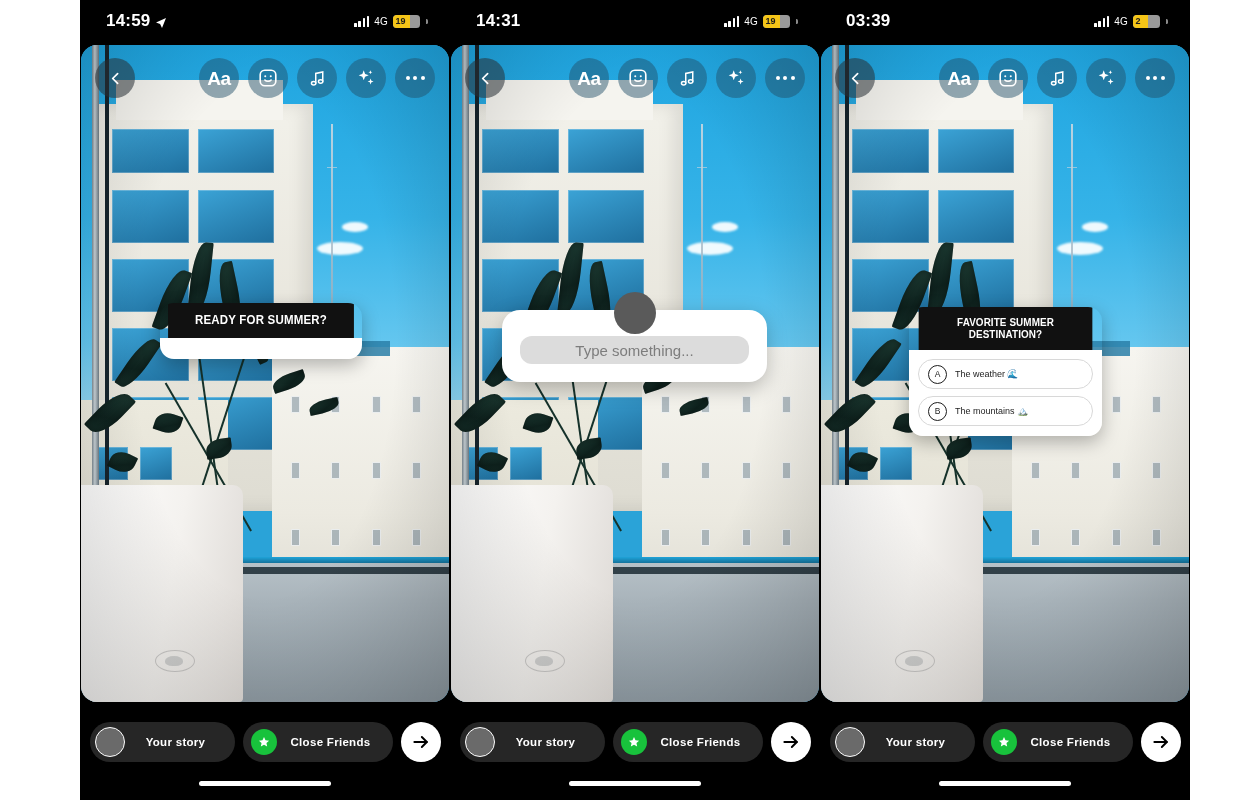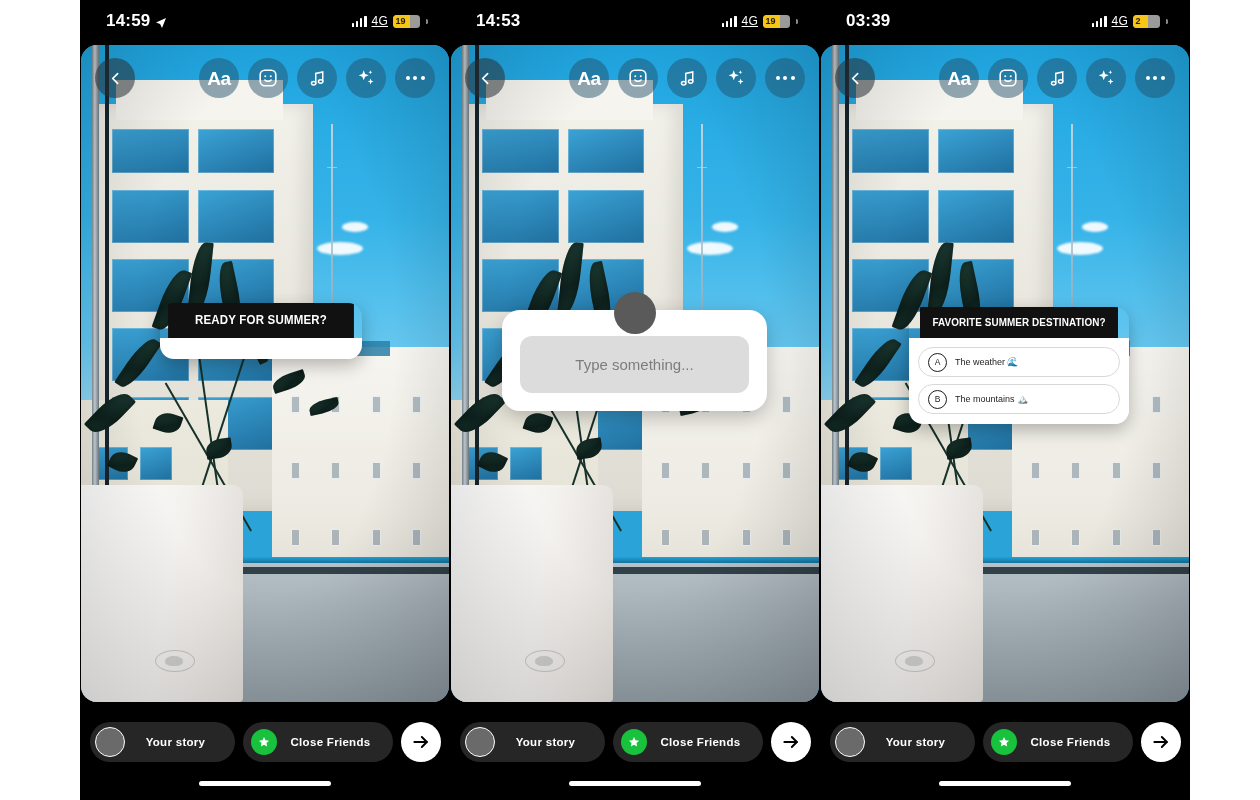--- a/index.html
+++ b/index.html
@@ -84,24 +84,23 @@
     display: block;
     width: 2.6px;
     background: #ffffff;
     border-radius: 0.6px;
   }
   .sig i:nth-child(1) { height: 4px; }
   .sig i:nth-child(2) { height: 6px; }
   .sig i:nth-child(3) { height: 8.5px; }
   .sig i:nth-child(4) { height: 11px; }
   .net {
-    font-size: 12px;
+    font-size: 10px;
     font-weight: 500;
     letter-spacing: 0.2px;
-    text-decoration: underline;
   }
   .batt {
     position: relative;
     width: 27px;
     height: 13px;
     border-radius: 3.5px;
     background: #9a9a9a;
     display: flex;
     align-items: center;
     overflow: hidden;
@@ -426,31 +425,31 @@
   .q-title {
     text-align: center;
     font-size: 19px;
     color: #0c0c0c;
     line-height: 1.22;
     margin-bottom: 16px;
   }
   .q-input {
     background: #dcdcdc;
     border-radius: 12px;
-    height: 57px;
+    height: 28px;
     display: flex;
     align-items: center;
     justify-content: center;
     font-size: 15px;
     color: #7d7d7d;
   }
 
   
   .quiz {
-    width: 220px;
+    width: 193px;
     border-radius: 14px;
     overflow: hidden;
     box-shadow: 0 6px 18px rgba(0,0,0,.28);
   }
   .quiz-head {
     background: #111111;
     color: #ffffff;
     text-align: center;
     padding: 9px 6px 10px;
     font-size: 11px;
@@ -748,21 +747,21 @@
         </div>
       </div>
 
       <div class="homebar"></div>
     </div>
 
     <div class="phone">
 
       <div class="statusbar">
         <div class="sb-left">
-          <span>14:53</span>
+          <span>14:31</span>
         </div>
         <div class="sb-right">
           <span class="sig">
               <i></i>
               <i></i>
               <i></i>
               <i></i>
             </span>
           <span class="net">4G</span>
           <span class="batt">

